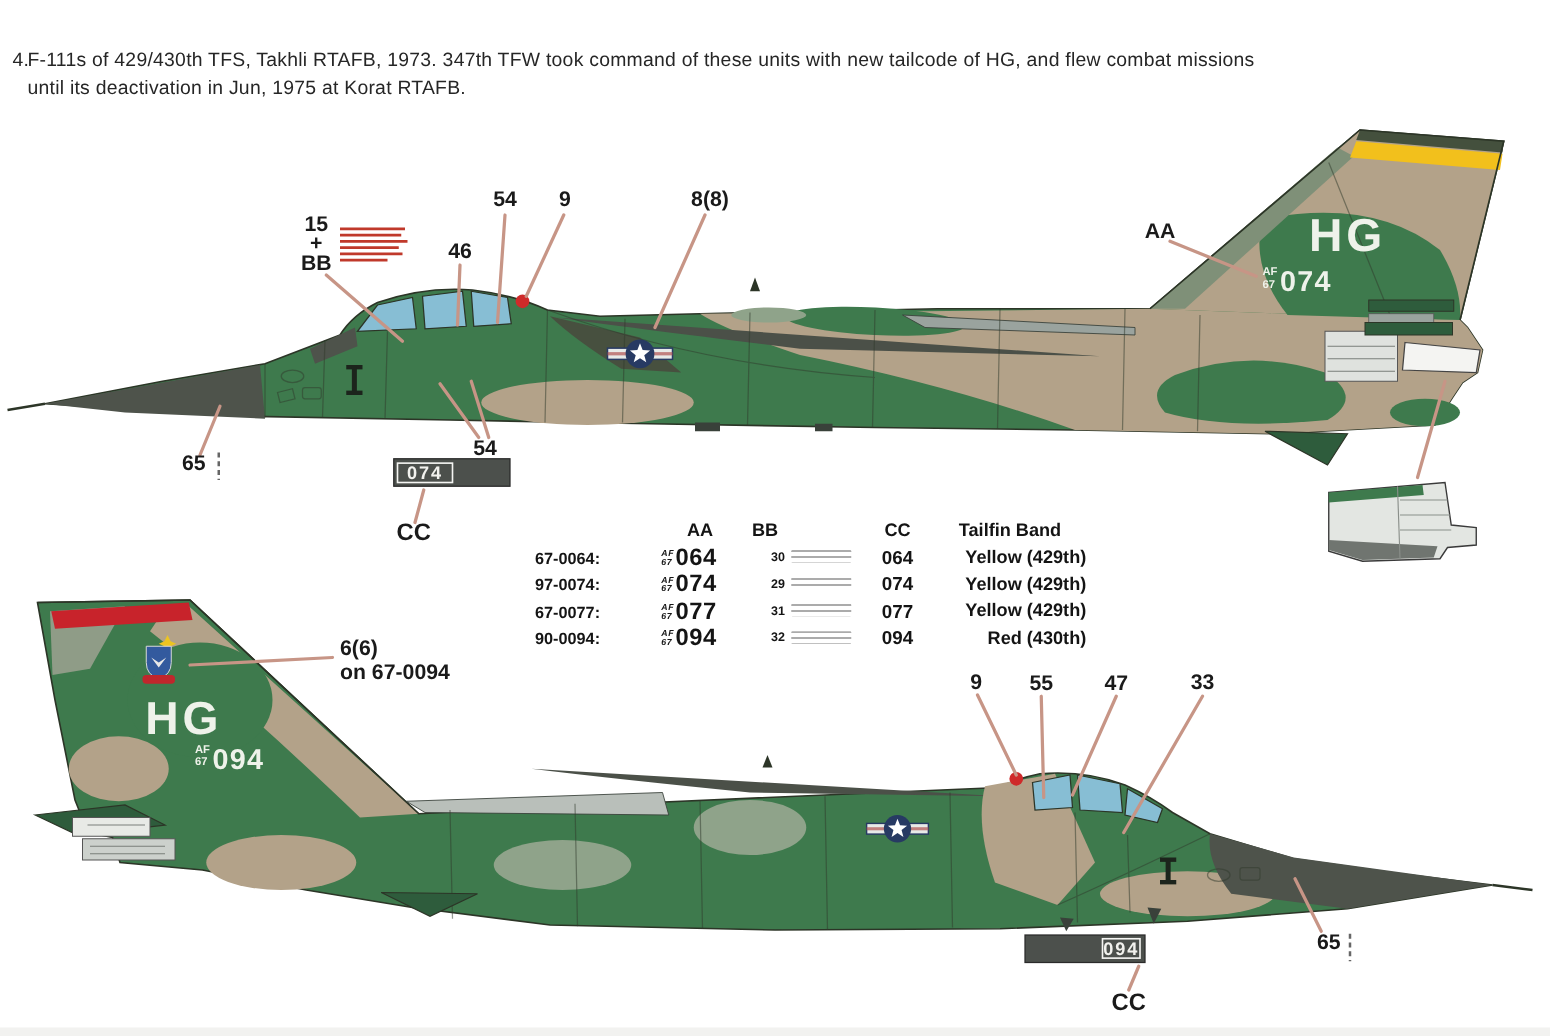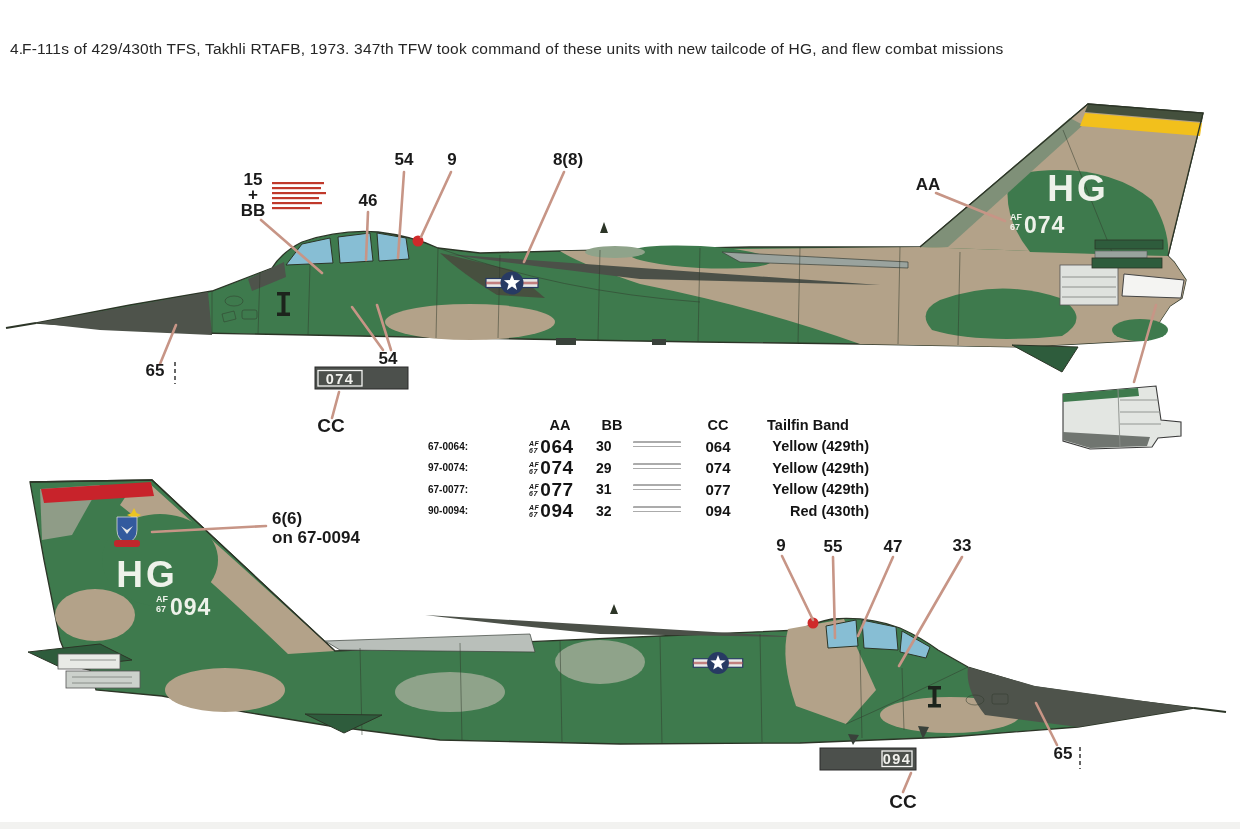--- a/index.html
+++ b/index.html
@@ -11,25 +11,25 @@
   
   .caption{position:absolute;left:10px;top:38px;width:1150px;
     font-size:15.5px;line-height:22px;color:#262626;letter-spacing:.2px;}
   .caption .idx{position:absolute;left:0;top:0;}
   .caption .ln{margin-left:12px;}
   
   .data-table{position:absolute;left:428px;top:414px;color:#141414;font-weight:bold;}
   .trow{display:grid;grid-template-columns:96px 62px 32px 56px 48px 122px;
     column-gap:5px;align-items:center;height:21.5px;}
   .th{text-align:center;font-size:14.5px;}
-  .c-serial{text-align:left;font-size:10px;}
+  .c-serial{text-align:left;font-size:13px;}
   .c-aa{display:flex;align-items:flex-end;font-size:19px;line-height:17px;letter-spacing:.5px;}
   .aa-pre{display:flex;flex-direction:column;font-size:7px;line-height:7px;
     font-weight:bold;margin-right:1px;transform:translateY(-1px);}
-  .c-bb{text-align:left;font-size:14px;}
+  .c-bb{text-align:right;font-size:10px;}
   .c-cc{text-align:center;font-size:15px;}
   .c-band{text-align:right;font-size:14.5px;}
   .sten-smudge{display:inline-block;width:48px;height:10px;border-radius:1px;opacity:.75;
     background:repeating-linear-gradient(to bottom,#8f8f8f 0 1.6px,transparent 1.6px 4.8px);}
   
   svg{position:absolute;left:0;top:0;}
   svg text{font-family:"Liberation Sans", sans-serif;}
   .callout{font-size:17px;font-weight:bold;fill:#1a1a1a;}
   .callout-lg{font-size:19px;font-weight:bold;fill:#1a1a1a;}
   .tail-code{font-size:37px;font-weight:bold;fill:#eef2ea;letter-spacing:3px;}
@@ -282,20 +282,21 @@
       <rect x="882" y="751" width="30" height="15.5" fill="none" stroke="#f5f5f3" stroke-width="1.3"></rect>
       <text class="bar-num" text-anchor="middle" x="897" y="764">094</text>
     </g>
     <text class="callout-lg" text-anchor="middle" x="903" y="808">CC</text>
   </g>
 </svg>
 
 <div class="caption">
   <span class="idx">4.</span>
   <div class="ln">F-111s of 429/430th TFS, Takhli RTAFB, 1973. 347th TFW took command of these units with new tailcode of HG, and flew combat missions</div>
+  <div class="ln">until its deactivation in Jun, 1975 at Korat RTAFB.</div>
 </div>
 
 <div class="data-table">
   <div class="trow">
     <span class="c-serial"></span>
     <span class="th">AA</span>
     <span class="th">BB</span>
     <span></span>
     <span class="th">CC</span>
     <span class="th">Tailfin Band</span>

